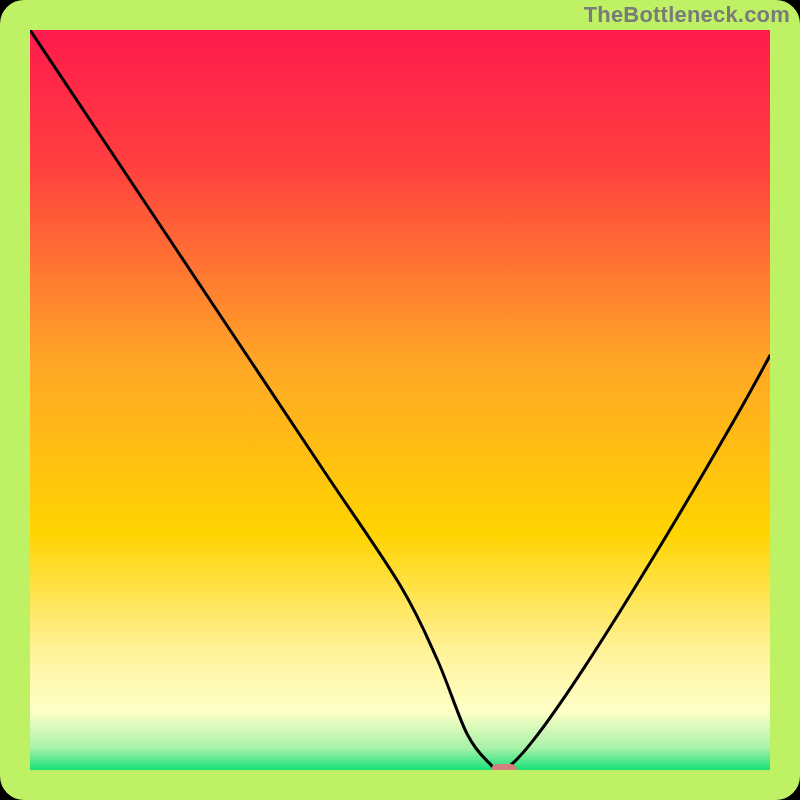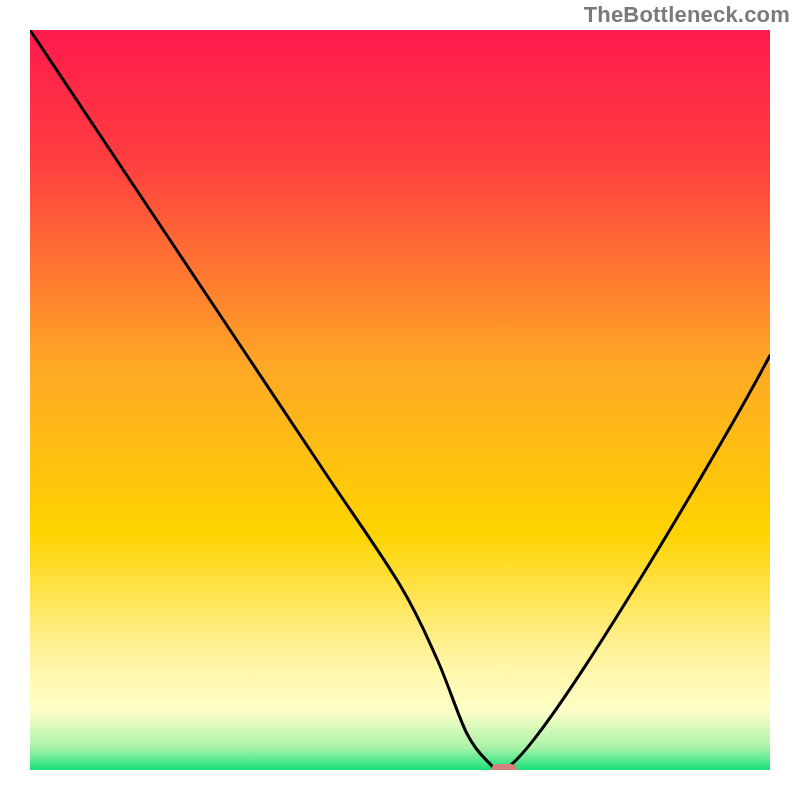--- a/index.html
+++ b/index.html
@@ -7,21 +7,22 @@
     padding: 0;
     width: 800px;
     height: 800px;
     background: #000;
     overflow: hidden;
   }
   .outer {
     position: relative;
     width: 800px;
     height: 800px;
-    background: #ffffff;
+    background: #bef264;
+    border-radius: 24px;
   }
   .watermark {
     position: absolute;
     top: 2px;
     right: 10px;
     color: #7a7a7a;
     font-family: Arial, Helvetica, sans-serif;
     font-size: 22px;
     font-weight: bold;
     letter-spacing: 0.2px;

